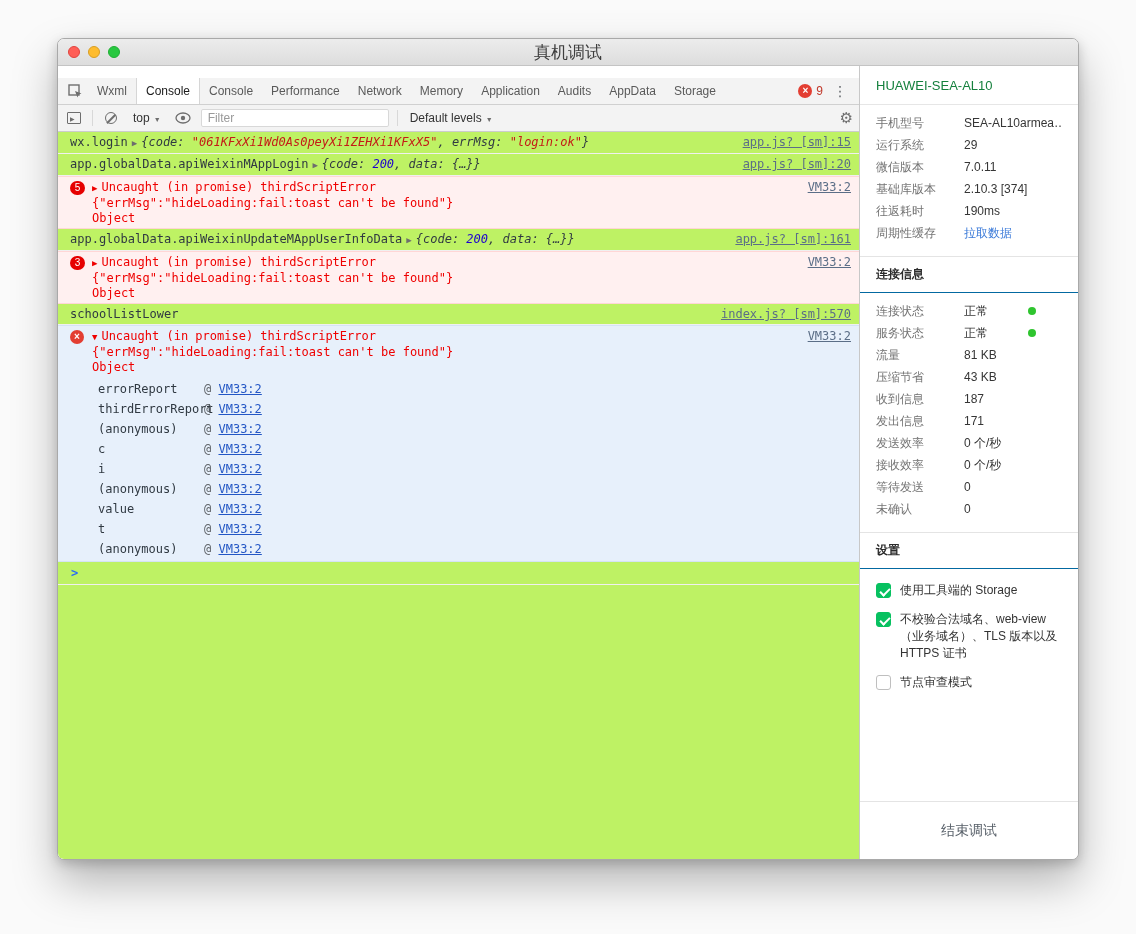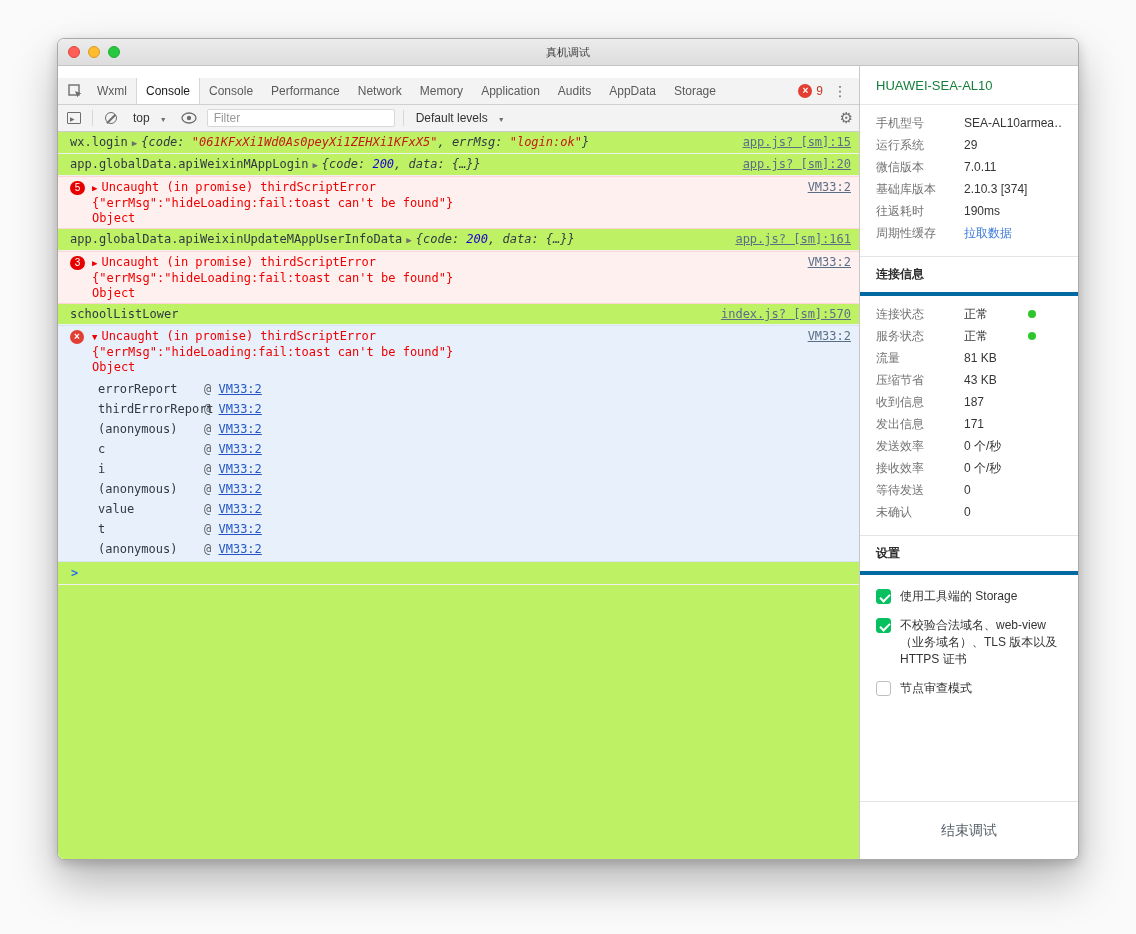--- a/index.html
+++ b/index.html
@@ -18,21 +18,21 @@
   .titlebar {
     height:27px; flex:0 0 27px; background:linear-gradient(#ececec,#dddddd);
     border-bottom:1px solid #c4c4c4; position:relative;
     display:flex; align-items:center; justify-content:center;
   }
   .traffic { position:absolute; left:10px; top:0; height:100%; display:flex; align-items:center; gap:8px; }
   .light { width:12px; height:12px; border-radius:50%; }
   .light.red    { background:#ff5f57; border:.5px solid #e0443e; }
   .light.yellow { background:#febc2e; border:.5px solid #d89e24; }
   .light.green  { background:#28c840; border:.5px solid #1faf34; }
-  .win-title { font-size:11px; color:#3d3d3d; }
+  .win-title { font-size:17px; color:#3d3d3d; }
 
   .main { flex:1; display:flex; min-height:0; }
 
   
   .devtools { flex:1; min-width:0; display:flex; flex-direction:column; border-right:1px solid #c8c8c8; background:#fff; }
 
   .tabbar {
     height:27px; flex:0 0 27px; background:#f3f3f3; border-bottom:1px solid #d0d0d0;
     display:flex; align-items:center; font-size:12px; color:#5a5a5a; padding-left:4px;margin-top:12px;
   }
@@ -51,21 +51,21 @@
   .con-toolbar {
     height:27px; flex:0 0 27px; background:#f3f3f3; border-bottom:1px solid #ccc;
     display:flex; align-items:center; padding:0 6px; gap:8px; font-size:12px; color:#333;
   }
   .tb-sep { width:1px; height:16px; background:#d8d8d8; }
   .tb-icon { display:flex; align-items:center; justify-content:center; width:20px; height:20px; color:#6e6e6e; }
   .sidebar-toggle { width:14px; height:12px; border:1px solid #6e6e6e; border-radius:1px; display:flex; align-items:center; justify-content:flex-start; }
   .sidebar-toggle::after { content:"▶"; font-size:6px; color:#6e6e6e; margin-left:2px; }
   .no-entry { width:12px; height:12px; border:1.5px solid #6e6e6e; border-radius:50%; position:relative; }
   .no-entry::after { content:""; position:absolute; left:-1px; top:4.5px; width:12px; height:1.5px; background:#6e6e6e; transform:rotate(-45deg); }
-  .dropdown { display:flex; align-items:center; gap:10px; color:#333; padding:2px 4px; }
+  .dropdown { display:flex; align-items:center; gap:4px; color:#333; padding:2px 4px; }
   .caret::after { content:"▼"; font-size:7px; color:#6e6e6e; }
   .filter-input {
     width:188px; height:18px; border:1px solid #d8d8d8; border-radius:2px; background:#fff;
     font-size:12px; padding:0 6px; color:#333; font-family:"Liberation Sans", sans-serif;
   }
   .filter-input::placeholder { color:#9a9a9a; }
   .gear { margin-left:auto; font-size:15px; color:#6e6e6e; }
 
   
   .console { flex:1; overflow:hidden; background:#bef264; font-family:"DejaVu Sans Mono", monospace; font-size:12px; color:#303942; }
@@ -103,21 +103,21 @@
 
   
   .sidebar { width:218px; flex:0 0 218px; background:#fff; display:flex; flex-direction:column; font-size:12px; }
   .device-header { padding:12px 16px 11px; font-size:13px; color:#15803d; border-bottom:1px solid #e6e6e6; }
   .info-block { padding:7px 0 12px; }
   .side-row { display:flex; align-items:center; padding:4px 16px; line-height:14px; }
   .side-label { width:88px; flex:0 0 88px; color:#737373; }
   .side-value { flex:1; color:#353535; white-space:nowrap; overflow:hidden; text-overflow:ellipsis; display:flex; align-items:center; }
   .side-value.link { color:#3c7bd9; cursor:pointer; }
   .status-dot { width:8px; height:8px; border-radius:50%; background:#2fc52f; margin-left:auto; margin-right:26px; }
-  .section-header { border-top:1px solid #e4e4e4; border-bottom:4px solid #0369a1; padding:9px 16px; font-weight:bold; color:#2b2b2b; }
+  .section-header { border-top:1px solid #e4e4e4; border-bottom:1px solid #0369a1; padding:9px 16px; font-weight:bold; color:#2b2b2b; }
   .section-body { padding:7px 0 12px; }
   .check-row { display:flex; align-items:flex-start; gap:9px; padding:6px 16px; }
   .checkbox { width:15px; height:15px; flex:0 0 15px; border-radius:3px; border:1px solid #bfbfbf; background:#fff; position:relative; margin-top:1px; }
   .checkbox.checked { background:#07c160; border-color:#07c160; }
   .checkbox.checked::after {
     content:""; position:absolute; left:5px; top:2px; width:4px; height:8px;
     border-right:2px solid #fff; border-bottom:2px solid #fff; transform:rotate(45deg);
   }
   .check-label { color:#333; line-height:17px; }
   .end-debug { margin-top:auto; border-top:1px solid #e4e4e4; height:58px; display:flex; align-items:center; justify-content:center; font-size:14px; color:#586069; cursor:pointer; }

